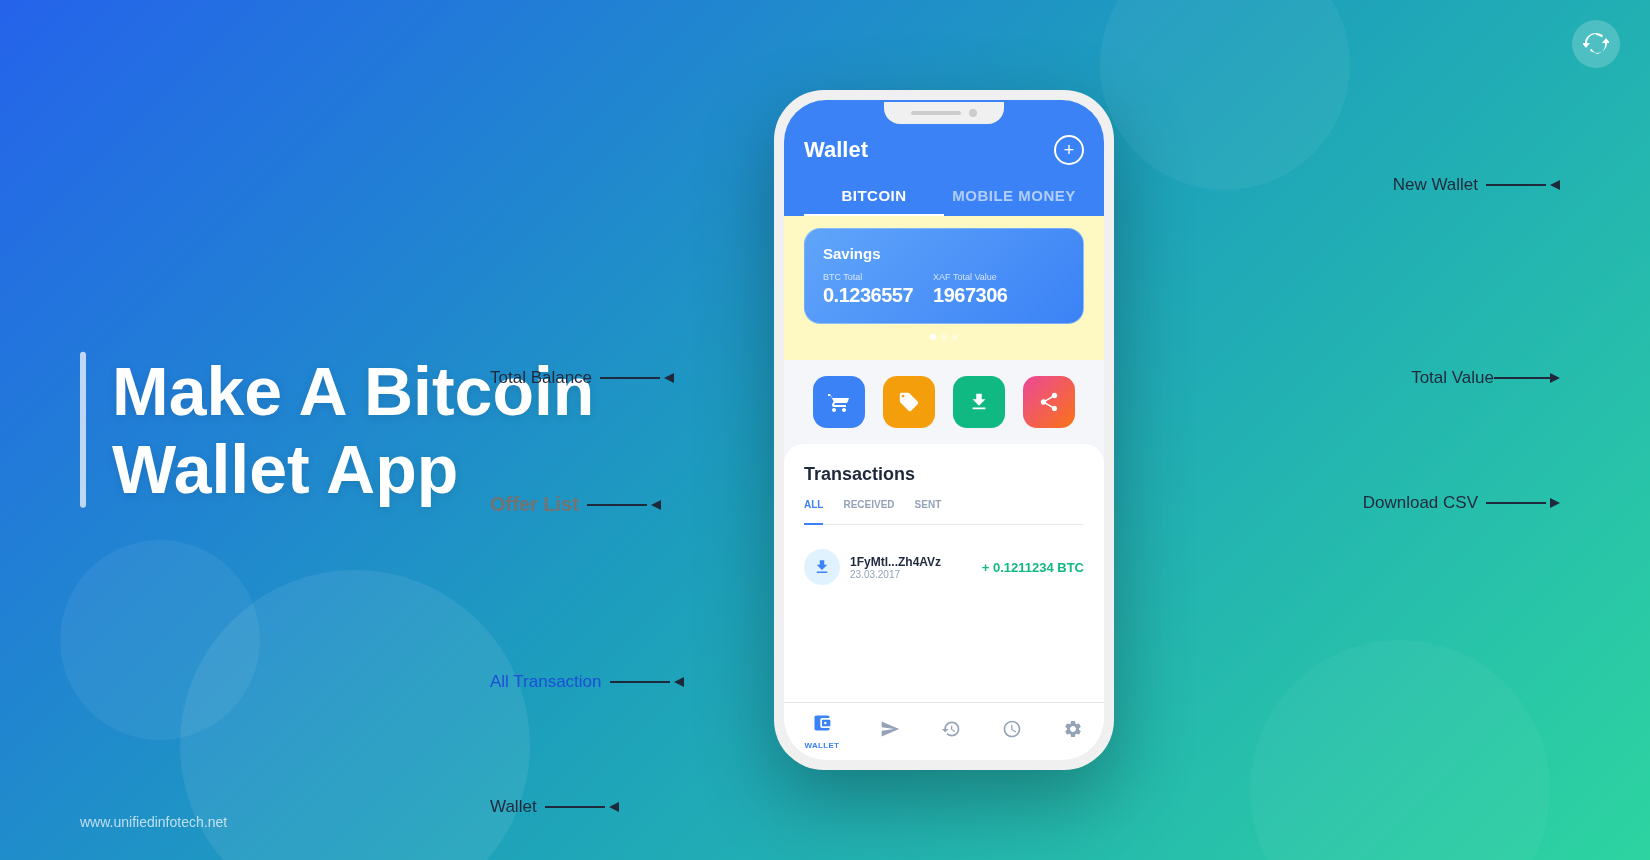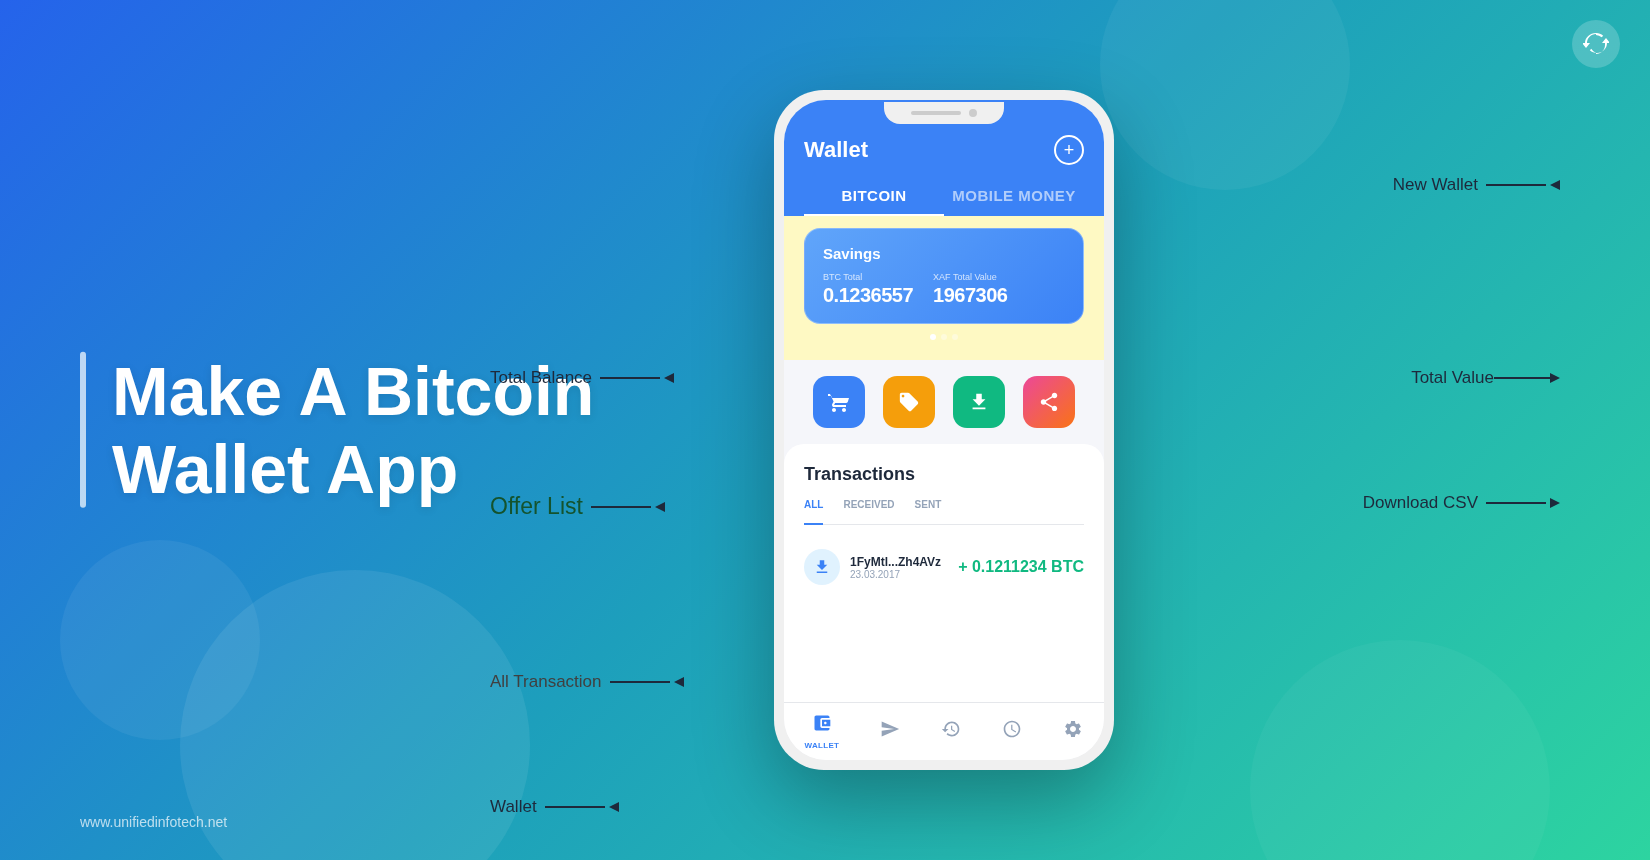--- a/index.html
+++ b/index.html
@@ -343,21 +343,21 @@
     .tx-address {
       font-size: 12px;
       font-weight: 600;
       color: #1e293b;
     }
     .tx-date {
       font-size: 10px;
       color: #94a3b8;
     }
     .tx-amount {
-      font-size: 16px;
+      font-size: 13px;
       font-weight: 700;
       color: #10b981;
     }
 
     
     .bottom-nav {
       background: white;
       border-top: 1px solid #e5e7eb;
       display: flex;
       justify-content: space-around;
@@ -554,41 +554,41 @@
   <span style="color:#1e293b; font-size:17px; font-weight:500;">Total Value</span>
   <svg width="60" height="2">
       <line x1="0" y1="1" x2="60" y2="1" stroke="#1e293b" stroke-width="2"></line>
     </svg>
   <svg width="10" height="10" style="margin-left:-4px; transform:scaleX(-1);">
       <polygon points="0,5 10,0 10,10" fill="#1e293b"></polygon>
     </svg>
 </div>
 
 <div style="position:absolute; top:493px; left:490px; display:flex; align-items:center; gap:8px;">
-  <span style="color:#14532d; font-size:23px; font-weight:400;">Offer List</span>
+  <span style="color:#737373; font-size:20px; font-weight:700;">Offer List</span>
   <svg width="60" height="2">
       <line x1="0" y1="1" x2="60" y2="1" stroke="#1e293b" stroke-width="2"></line>
     </svg>
   <svg width="10" height="10" style="margin-left:-4px">
       <polygon points="0,5 10,0 10,10" fill="#1e293b"></polygon>
     </svg>
 </div>
 
 <div style="position:absolute; top:493px; right:90px; display:flex; align-items:center; gap:8px;">
   <span style="color:#1e293b; font-size:17px; font-weight:500;">Download CSV</span>
   <svg width="60" height="2">
       <line x1="0" y1="1" x2="60" y2="1" stroke="#1e293b" stroke-width="2"></line>
     </svg>
   <svg width="10" height="10" style="margin-left:-4px; transform:scaleX(-1);">
       <polygon points="0,5 10,0 10,10" fill="#1e293b"></polygon>
     </svg>
 </div>
 
 <div style="position:absolute; top:672px; left:490px; display:flex; align-items:center; gap:8px;">
-  <span style="color:#404040; font-size:17px; font-weight:500;">All Transaction</span>
+  <span style="color:#1d4ed8; font-size:17px; font-weight:500;">All Transaction</span>
   <svg width="60" height="2">
       <line x1="0" y1="1" x2="60" y2="1" stroke="#1e293b" stroke-width="2"></line>
     </svg>
   <svg width="10" height="10" style="margin-left:-4px">
       <polygon points="0,5 10,0 10,10" fill="#1e293b"></polygon>
     </svg>
 </div>
 
 <div style="position:absolute; top:797px; left:490px; display:flex; align-items:center; gap:8px;">
   <span style="color:#1e293b; font-size:17px; font-weight:500;">Wallet</span>

